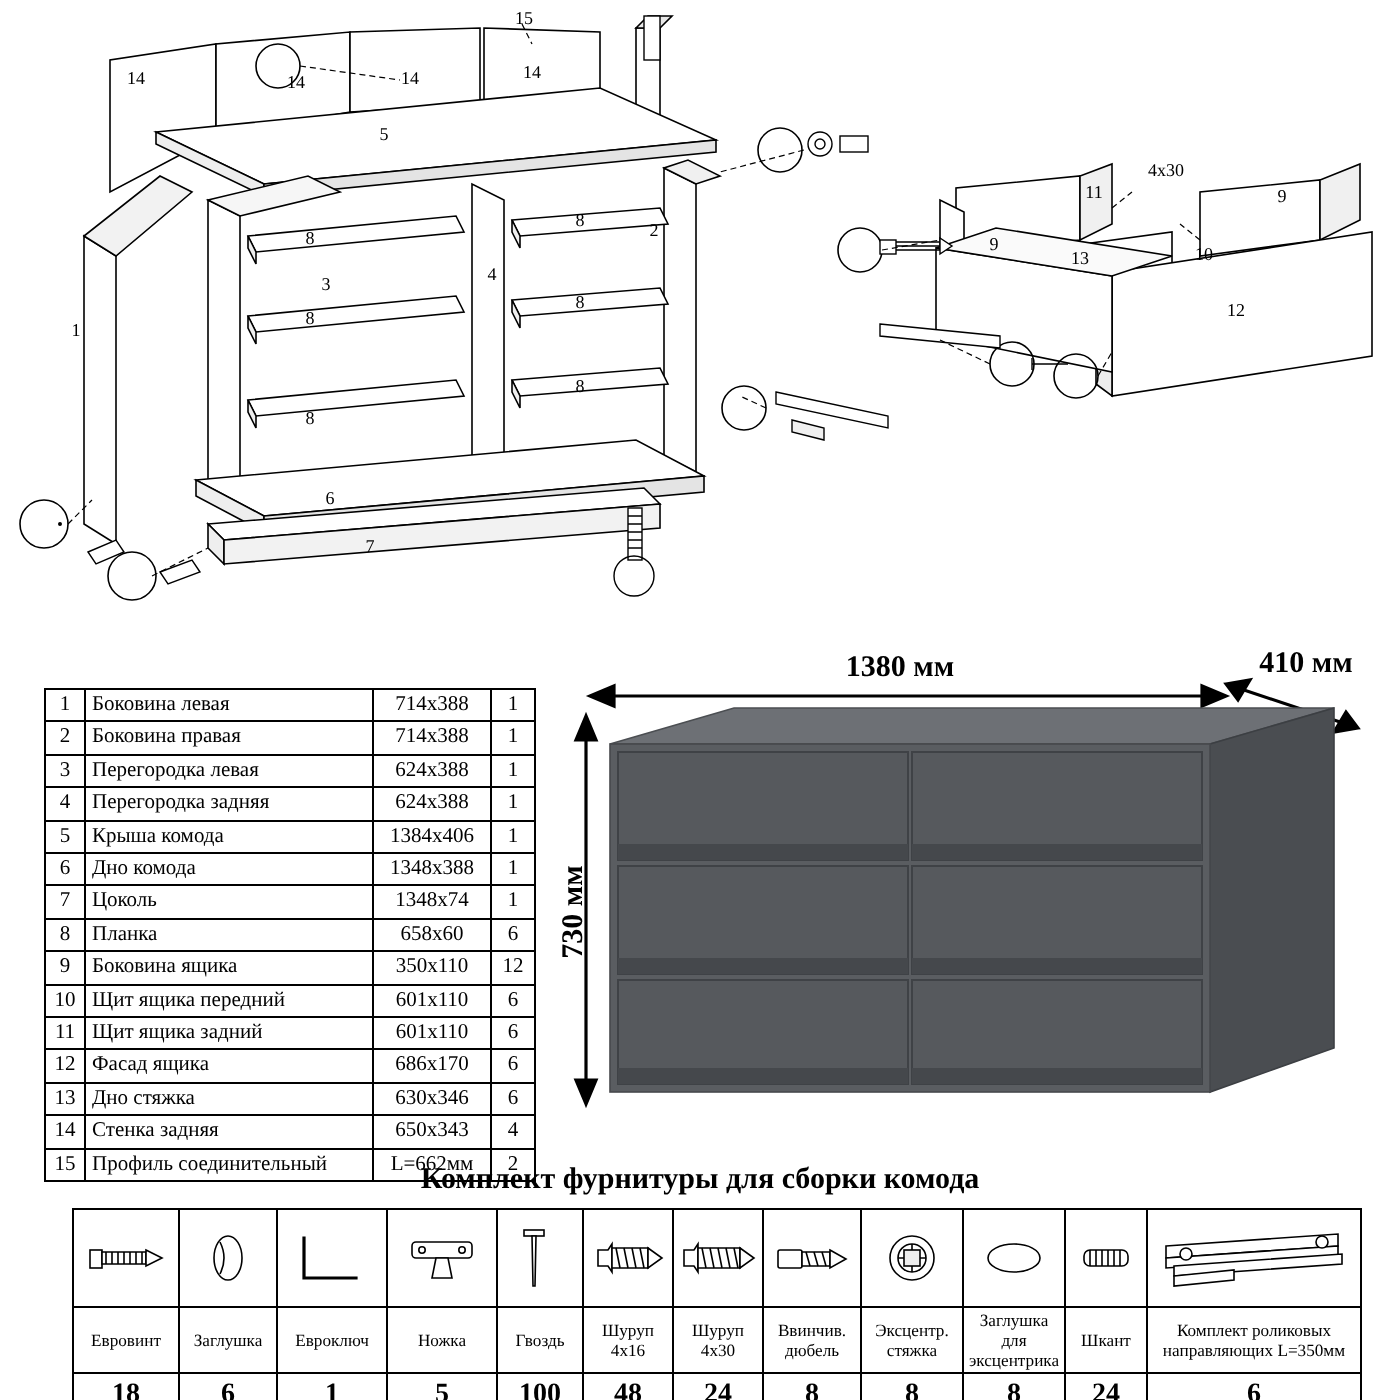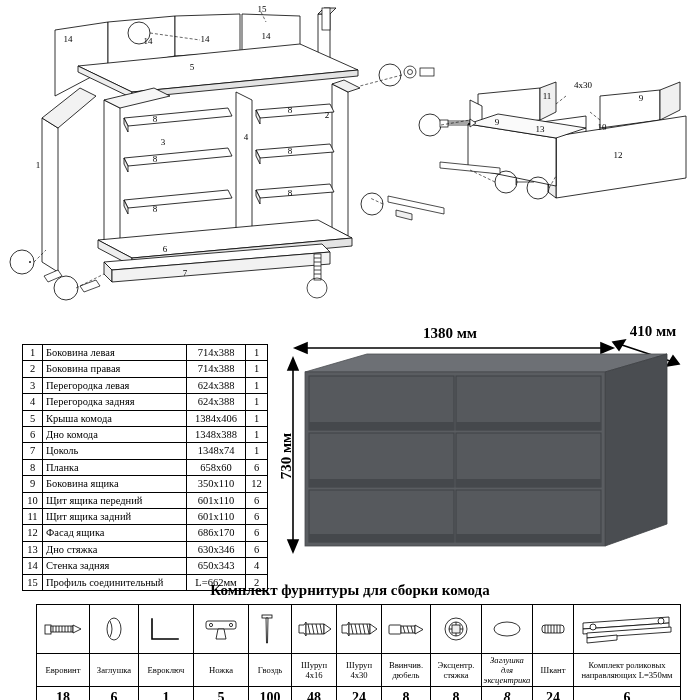--- a/index.html
+++ b/index.html
@@ -94,21 +94,21 @@
   }
   .kit-table td.c0 { width: 50px; }
   .kit-table td.c1 { width: 46px; }
   .kit-table td.c2 { width: 52px; }
   .kit-table td.c3 { width: 52px; }
   .kit-table td.c4 { width: 40px; }
   .kit-table td.c5 { width: 42px; }
   .kit-table td.c6 { width: 42px; }
   .kit-table td.c7 { width: 46px; }
   .kit-table td.c8 { width: 48px; }
-  .kit-table td.c9 { width: 48px; font-style: italic; }
+  .kit-table td.c9 { width: 48px; }
   .kit-table td.c10 { width: 38px; margin-left: 24px; }
   .kit-table td.c11 { width: 104px; text-align: center; }
   .kit-cell-svg { display: block; margin: 0 auto; }
 </style>
 </head>
 <body>
 
 <div class="page">
 
   <div class="assembly">

